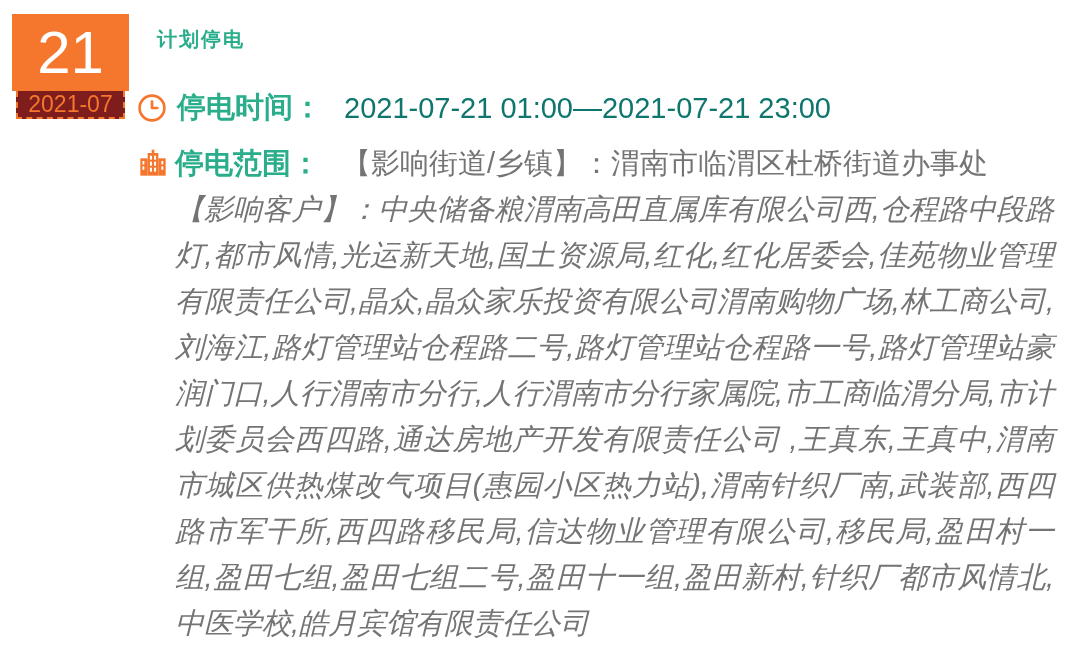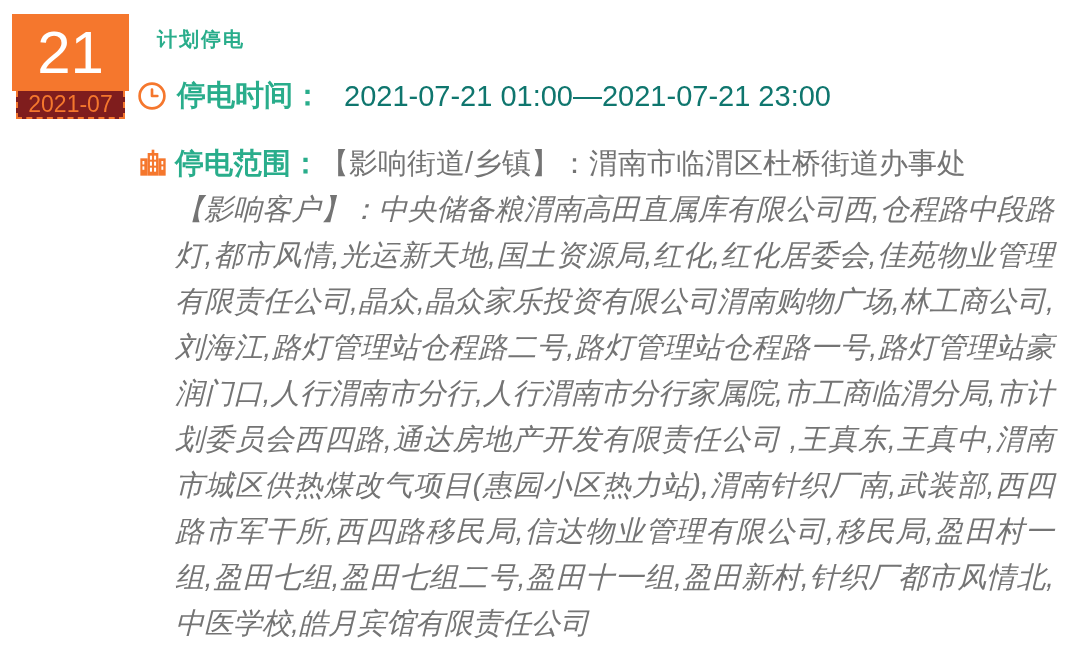--- a/index.html
+++ b/index.html
@@ -26,35 +26,35 @@
   .page-title {
     position: absolute; left: 145px; top: 26px;
     font-size: 20px; font-weight: bold; color: #29AD8B;
     letter-spacing: 2px;
     margin-left: 12px;
   }
 
   
   .row-label { color: #29AD8B; font-weight: bold; }
   .time-row {
-    position: absolute; left: 136px; top: 76px;
+    position: absolute; left: 136px; top: 88px;
     display: flex; align-items: center; font-size: 29px;
   }
   .time-row .icon { width: 32px; height: 32px; margin-right: 9px; flex: 0 0 auto; }
   .time-row .row-label { margin-right: 22px; }
   .time-value { color: #0f766e; }
 
   .scope-wrap { position: absolute; left: 136px; top: 140px; width: 920px; }
   .scope-wrap .icon { position: absolute; left: 1px; top: 7px; width: 32px; height: 32px; }
   .scope-text {
     margin-left: 39px; width: 879px;
     font-size: 29px; line-height: 46px; color: #747474;
     text-align: justify; text-justify: inter-ideograph;
   }
-  .scope-text .row-label { }
+  .scope-text .row-label { margin-right: 22px; }
   .customers-block { display: block; font-style: italic; }
 </style>
 </head>
 <body>
 
 <div class="date-badge">
   <div class="date-day">21</div>
   <div class="date-month">2021-07</div>
 </div>
 

